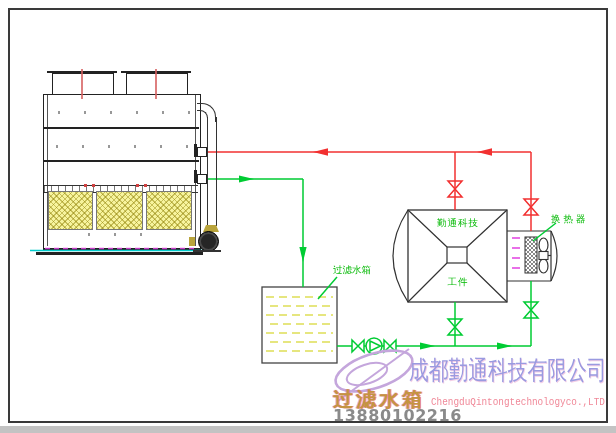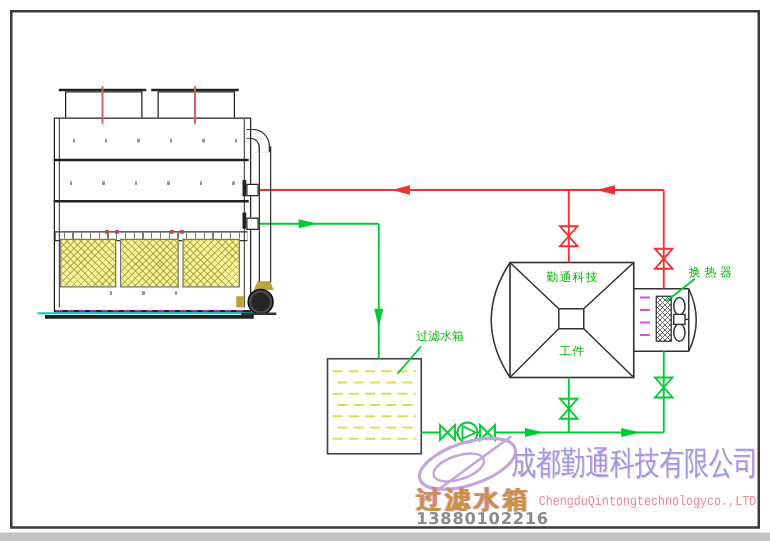--- a/index.html
+++ b/index.html
@@ -53,21 +53,21 @@
   .s-water{stroke:#dede55;fill:none;stroke-width:1.5px;}
   
   .lbl{position:absolute;z-index:4;color:var(--label_green,#00b800);font-size:9.5px;line-height:10px;white-space:nowrap;}
   .company-cn{position:absolute;z-index:4;left:409px;top:356px;font-family:"Liberation Serif","DejaVu Serif",serif;
       font-size:26px;line-height:30px;color:var(--company_cn,#9a9ae0);white-space:nowrap;
       transform:scaleX(.76);transform-origin:left top;text-shadow:1px 1px 0 rgba(235,165,210,.55);}
   .logo-cn{position:absolute;z-index:4;left:333px;top:388px;font-size:20px;line-height:22px;font-weight:bold;letter-spacing:3px;
       color:var(--logo_text_color,#c49540);white-space:nowrap;text-shadow:1px 0 0 rgba(224,112,144,.8),-1px 0 0 rgba(224,112,144,.55);}
   .company-en{position:absolute;z-index:4;left:431px;top:396px;font-family:"Liberation Mono","DejaVu Sans Mono",monospace;
       font-size:11px;line-height:13px;color:var(--company_en,#f08898);white-space:nowrap;transform:scaleX(.85);transform-origin:left top;}
-  .phone{position:absolute;z-index:4;left:333px;top:409px;font-size:13px;line-height:13px;font-weight:bold;
+  .phone{position:absolute;z-index:4;left:333px;top:409px;font-size:16px;line-height:13px;font-weight:bold;
       letter-spacing:.6px;color:var(--phone_gray,#8a8a8a);white-space:nowrap;}
 </style>
 </head>
 <body>
 
 <div class="canvas">
 
   <div class="abs frame"></div>
   <div class="abs bottom-strip"></div>
 

